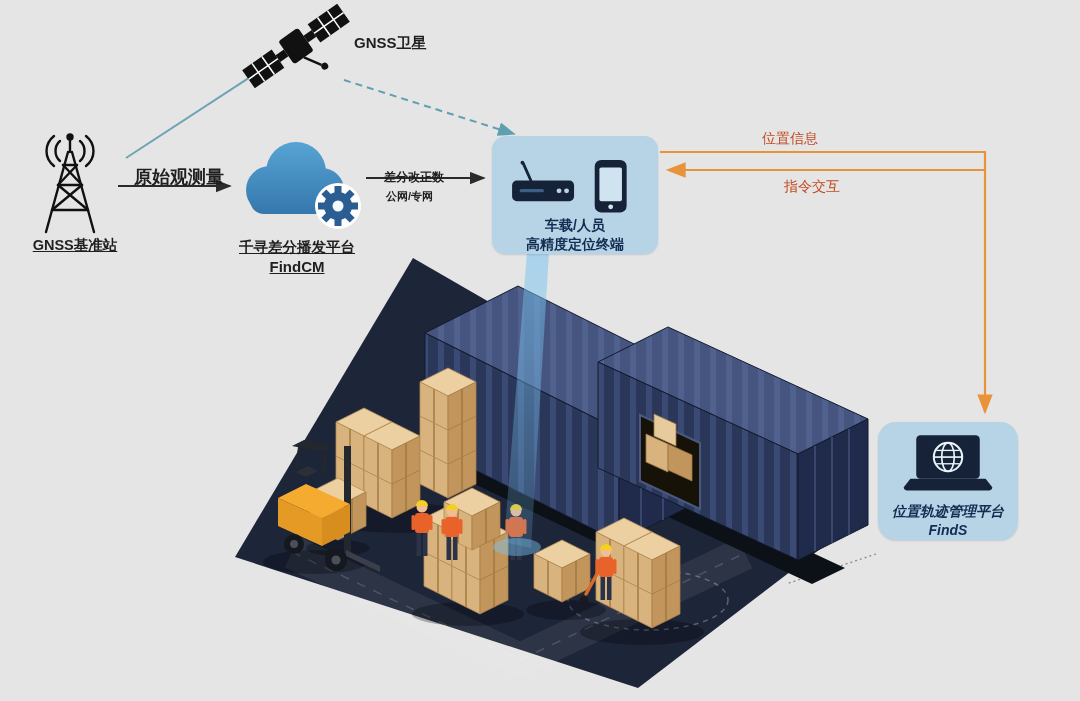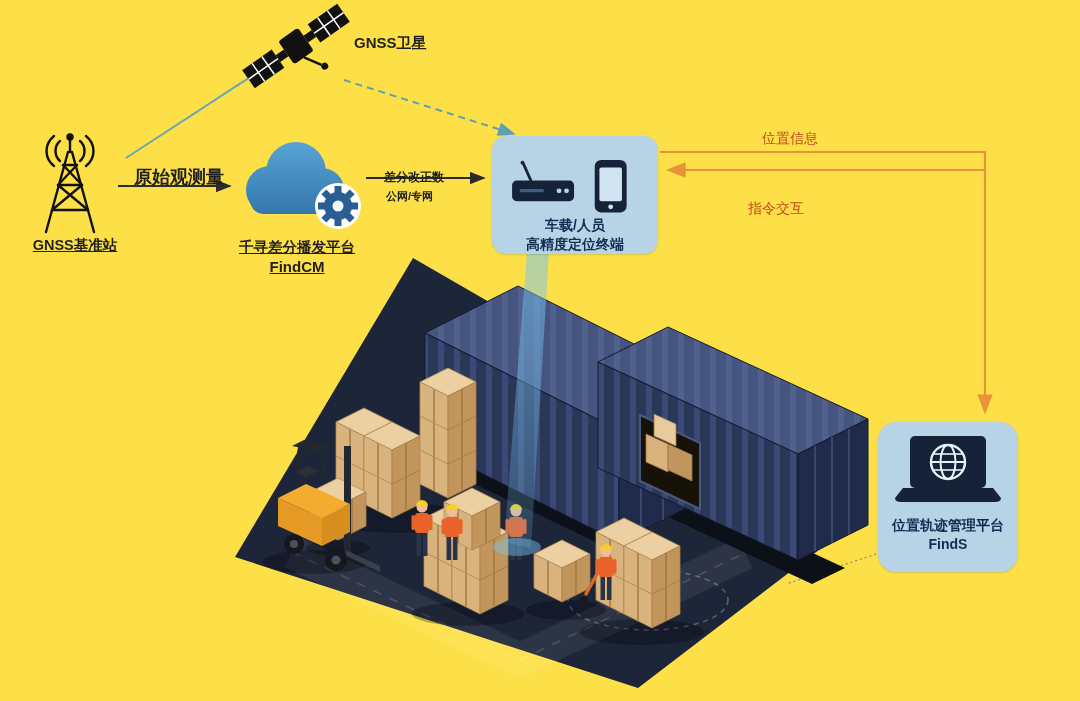--- a/index.html
+++ b/index.html
@@ -1,31 +1,31 @@
 <!DOCTYPE html>
 <html><head>
 <meta charset="utf-8">
 <style>
   html,body{margin:0;padding:0;background:#ffffff;}
   .canvas{
-    position:relative;width:1080px;height:701px;background:#fde047;overflow:hidden;
+    position:relative;width:1080px;height:701px;background:#e5e5e5;overflow:hidden;
     font-family:"Liberation Sans",sans-serif;
   }
   .scene{position:absolute;left:0;top:0;}
   .lbl{position:absolute;color:#1f1f1f;font-weight:600;font-size:14px;line-height:1.25;white-space:nowrap;}
   .lbl.center{text-align:center;white-space:normal;text-decoration:underline;}
   .lbl.bold{font-weight:700;}
   .lbl.orange{color:#c2491d;font-weight:400;}
   .panel{
     position:absolute;background:#b7d4e6;border-radius:14px;
     display:flex;flex-direction:column;align-items:center;
     box-shadow:0 1px 2px rgba(40,70,100,0.18);
   }
   .panel-terminal{left:492px;top:136px;width:166px;height:118px;padding-top:22px;box-sizing:border-box;}
-  .panel-finds{left:878px;top:422px;width:140px;height:150px;border-radius:18px;padding-top:10px;box-sizing:border-box;}
+  .panel-finds{left:878px;top:422px;width:140px;height:118px;border-radius:18px;padding-top:10px;box-sizing:border-box;font-style:italic;}
   .panel-text{font-size:14px;font-weight:700;color:#132c52;line-height:1.35;text-align:center;}
 </style>
 </head>
 <body>
 
 <div class="canvas">
 
   <svg class="scene" width="1080" height="701" viewBox="0 0 1080 701">
     <defs>
       <marker id="mBlack" markerWidth="10" markerHeight="8" refX="8" refY="3.5" orient="auto">
@@ -231,21 +231,21 @@
   </svg>
 
   <div class="lbl" style="left:354px;top:34px;font-size:15px;">GNSS卫星</div>
   <div class="lbl bold center" style="left:14px;top:236px;width:122px;font-size:14.5px;">GNSS基准站</div>
   <div class="lbl" style="left:134px;top:166px;font-size:18px;">原始观测量</div>
   <div class="lbl" style="left:384px;top:170px;font-size:12px;">差分改正数</div>
   <div class="lbl" style="left:386px;top:190px;font-size:11px;">公网/专网</div>
   <div class="lbl bold center" style="left:218px;top:238px;width:158px;font-size:14.5px;">千寻差分播发平台</div>
   <div class="lbl bold center" style="left:218px;top:258px;width:158px;font-size:15px;">FindCM</div>
   <div class="lbl orange" style="left:762px;top:130px;">位置信息</div>
-  <div class="lbl orange" style="left:748px;top:178px;margin-top:22px;">指令交互</div>
+  <div class="lbl orange" style="left:784px;top:178px;">指令交互</div>
 
   <div class="panel panel-terminal">
     <svg width="150" height="62" viewBox="0 0 150 62">
       <g>
         <line x1="28" y1="24" x2="20" y2="6" stroke="#152238" stroke-width="3" stroke-linecap="round"></line>
         <circle cx="19" cy="5" r="2" fill="#152238"></circle>
         <rect x="8" y="24" width="66" height="22" rx="5" fill="#152238"></rect>
         <rect x="16" y="33" width="26" height="3.5" rx="1.75" fill="#3d5f86"></rect>
         <circle cx="58" cy="35" r="2.6" fill="#b7d4e6"></circle>
         <circle cx="66" cy="35" r="2.6" fill="#b7d4e6"></circle>

